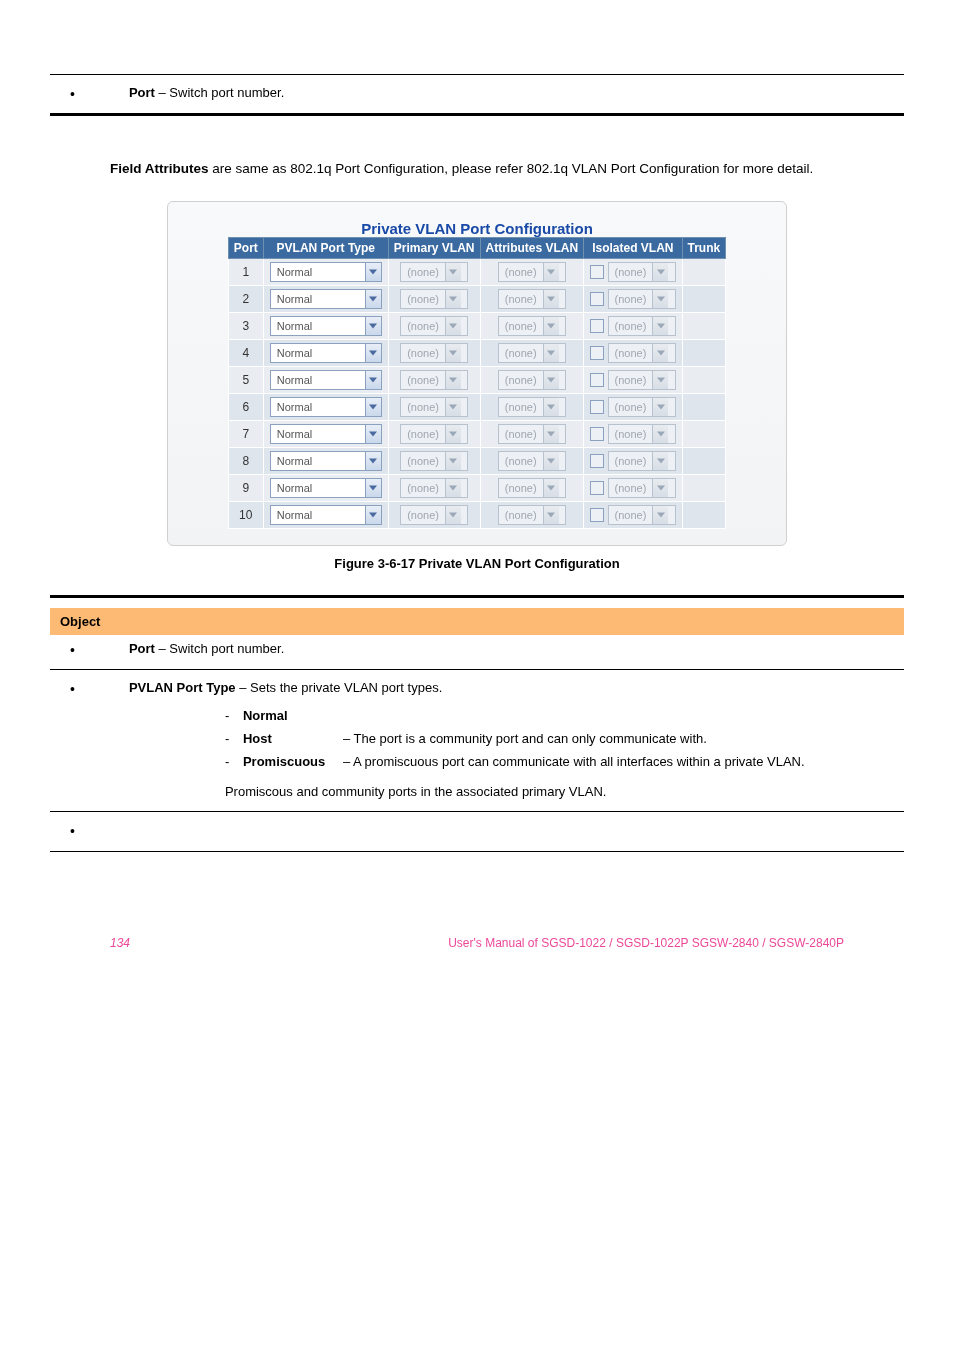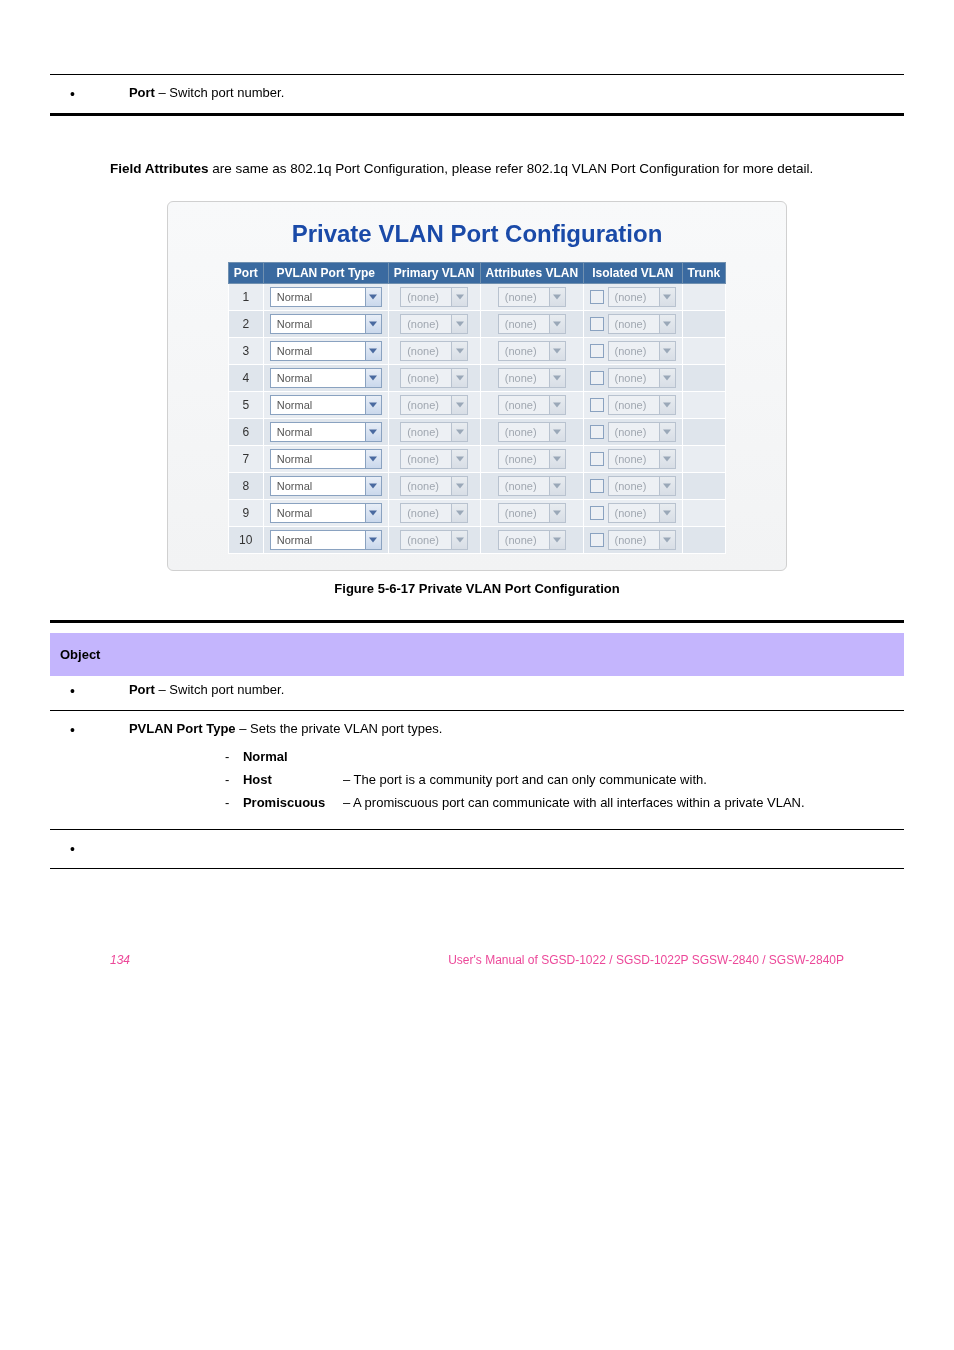--- a/index.html
+++ b/index.html
@@ -27,23 +27,22 @@
     margin: 12px auto 10px auto;
     width: 620px;
     background: linear-gradient(#f8f9fa, #f2f3f4);
     border: 1px solid #d0d0d0;
     border-radius: 6px;
     padding: 18px 10px 16px 10px;
   }
   .figure-title {
     text-align: center;
     font-weight: bold;
-    font-size: 24px;
+    font-size: 15px;
     color: #1a4aa8;
-    margin-bottom: 14px;
   }
   table.cfg {
     margin: 0 auto;
     border-collapse: collapse;
     font-family: Verdana, Geneva, sans-serif;
     font-size: 12px;
   }
   table.cfg th {
     background: #3a6aa0;
     color: #fff;
@@ -76,36 +75,36 @@
   .select-box .stext { padding: 0 6px; }
   .select-box .arrow {
     width: 16px; height: 100%;
     background: linear-gradient(#e8eef7,#cad8ec);
     border-left: 1px solid #8aa2c0;
     display:flex; align-items:center; justify-content:center;
   }
   .select-box.disabled .arrow { background: linear-gradient(#e8ecf0,#d8dee6); border-left-color:#b8c2cf; }
   .arrow svg { width: 8px; height: 6px; }
   .pvlan-sel { width: 112px; justify-content: space-between; }
-  .none-sel { width: 68px; justify-content: space-between; }
+  .none-sel { width: 68px; }
 
   .chk {
     display:inline-block;
     width:14px; height:14px;
     border:1px solid #8aa2c0;
     background:#edf0f4;
     vertical-align: middle;
   }
   .trunk-cell { width: 42px; }
 
   .caption { text-align: center; font-weight: bold; font-size: 13px; margin: 10px 0 24px 0; }
 
   .gray-bar {
-    background: #c4b5fd;
-    padding: 14px 10px;
+    background: #fdba74;
+    padding: 6px 10px;
     font-weight: bold;
     font-size: 13px;
     margin-top: 10px;
   }
   .indent-list { padding-left: 96px; margin: 6px 0; }
   .indent-list .li { display:flex; font-size:13px; line-height:1.8; }
   .indent-list .li .dash { width: 18px; }
   .indent-list .li .term { font-weight: bold; width: 100px; }
   .indent-list .li .def { }
 
@@ -511,21 +510,21 @@
                     <polygon points="0,0 10,0 5,6" fill="#9aa8b8"></polygon>
                   </svg>
                 </span>
               </span></td>
             <td class="trunk-cell"></td>
           </tr>
         </tbody>
     </table>
   </div>
 
-  <div class="caption">Figure 5-6-17 Private VLAN Port Configuration</div>
+  <div class="caption">Figure 3-6-17 Private VLAN Port Configuration</div>
 
   <div class="rule-thick"></div>
   <div class="gray-bar">Object</div>
 
   <div class="section-row">
     <span class="bullet">•</span>
     <div class="content">
       <span class="bold">Port</span>
       <span>– Switch port number.</span>
     </div>
@@ -546,20 +545,21 @@
             <span class="dash">-</span>
             <span class="term">Host</span>
             <span class="def">– The port is a community port and can only communicate with.</span>
           </div>
           <div class="li">
             <span class="dash">-</span>
             <span class="term">Promiscuous</span>
             <span class="def">– A promiscuous port can communicate with all interfaces within a private VLAN.</span>
           </div>
         </div>
+      <div style="padding-left:96px; font-size:13px; line-height:1.8;">Promiscous and community ports in the associated primary VLAN.</div>
     </div>
   </div>
   <div class="rule-thin"></div>
 
   <div class="section-row">
     <span class="bullet">•</span>
   </div>
   <div class="rule-thin"></div>
 
   <div style="height:50px"></div>

